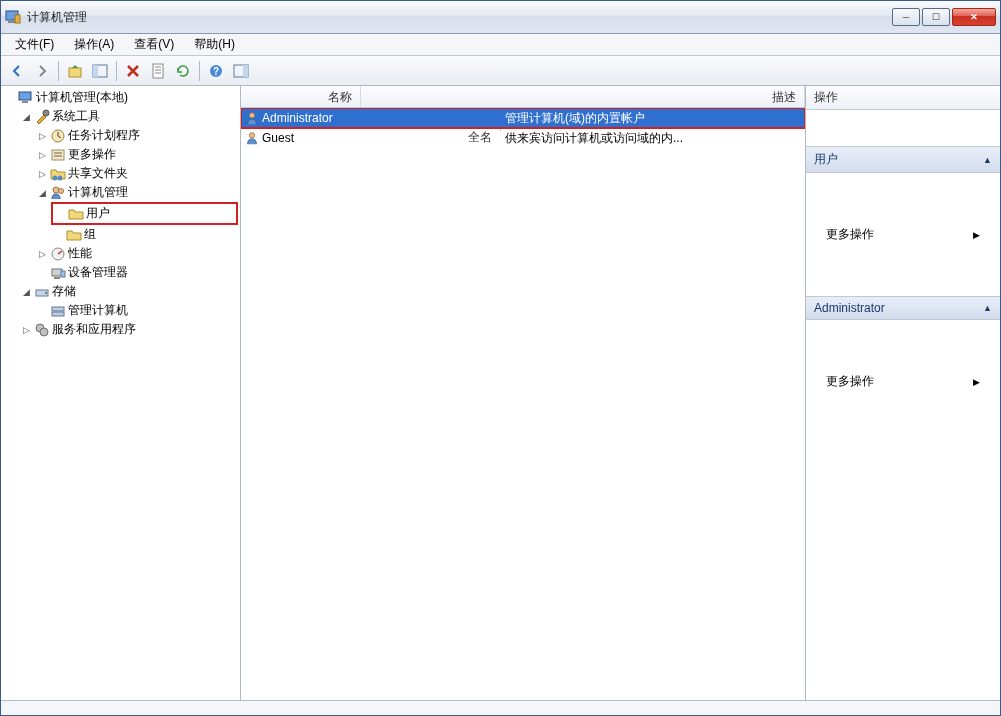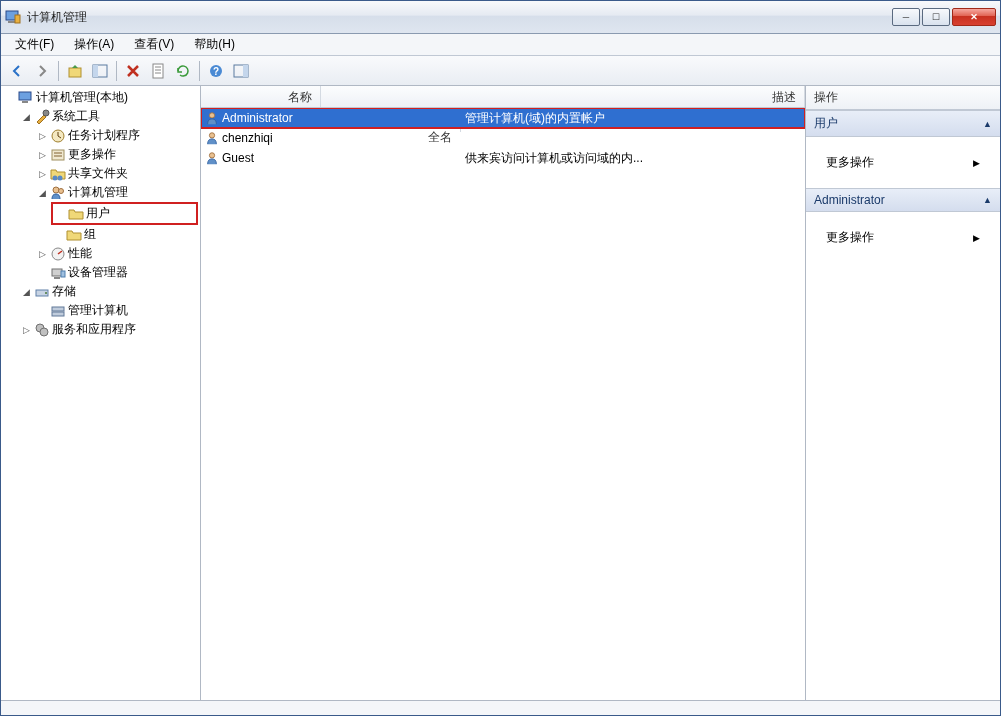--- a/index.html
+++ b/index.html
@@ -77,38 +77,39 @@
     width: 1px; height: 20px;
     background: #b0b8c4;
     margin: 0 3px;
   }
   
   .main {
     display: flex;
     height: calc(100% - 28px - 22px - 30px - 20px);
   }
   .tree-pane {
-    width: 200px;
+    width: 240px;
     border-right: 1px solid #b0b8c4;
     overflow: auto;
     padding: 2px;
     background: #fff;
   }
   .list-pane {
     flex: 1;
     border-right: 1px solid #b0b8c4;
     display: flex;
     flex-direction: column;
     background: #fff;
   }
   .actions-pane {
     width: 194px;
     background: #fff;
     display: flex;
     flex-direction: column;
+    gap: 36px;
   }
   
   .tree { list-style: none; margin: 0; padding: 0; }
   .tree ul { list-style: none; margin: 0; padding-left: 16px; }
   .tree li { white-space: nowrap; }
   .tree-row {
     display: flex; align-items: center;
     padding: 1px 2px;
     cursor: pointer;
     gap: 2px;
@@ -434,31 +435,20 @@
           </div>
           <div class="cell col-full"></div>
           <div class="cell col-desc">管理计算机(域)的内置帐户</div>
         </div>
         <div class="list-row">
           <div class="cell col-name">
             <svg class="user-icon" viewBox="0 0 16 16">
               <circle cx="8" cy="5" r="3" fill="#e8c090" stroke="#a07040"></circle>
               <path d="M3 15 Q3 9 8 9 Q13 9 13 15" fill="#6090c8" stroke="#3060a0"></path>
             </svg>
-            <span>chenzhiqi</span>
-          </div>
-          <div class="cell col-full"></div>
-          <div class="cell col-desc"></div>
-        </div>
-        <div class="list-row">
-          <div class="cell col-name">
-            <svg class="user-icon" viewBox="0 0 16 16">
-              <circle cx="8" cy="5" r="3" fill="#e8c090" stroke="#a07040"></circle>
-              <path d="M3 15 Q3 9 8 9 Q13 9 13 15" fill="#6090c8" stroke="#3060a0"></path>
-            </svg>
             <span>Guest</span>
           </div>
           <div class="cell col-full"></div>
           <div class="cell col-desc">供来宾访问计算机或访问域的内...</div>
         </div>
       </div>
   </div>
 
   <div class="actions-pane">
     <div class="actions-header">操作</div>

